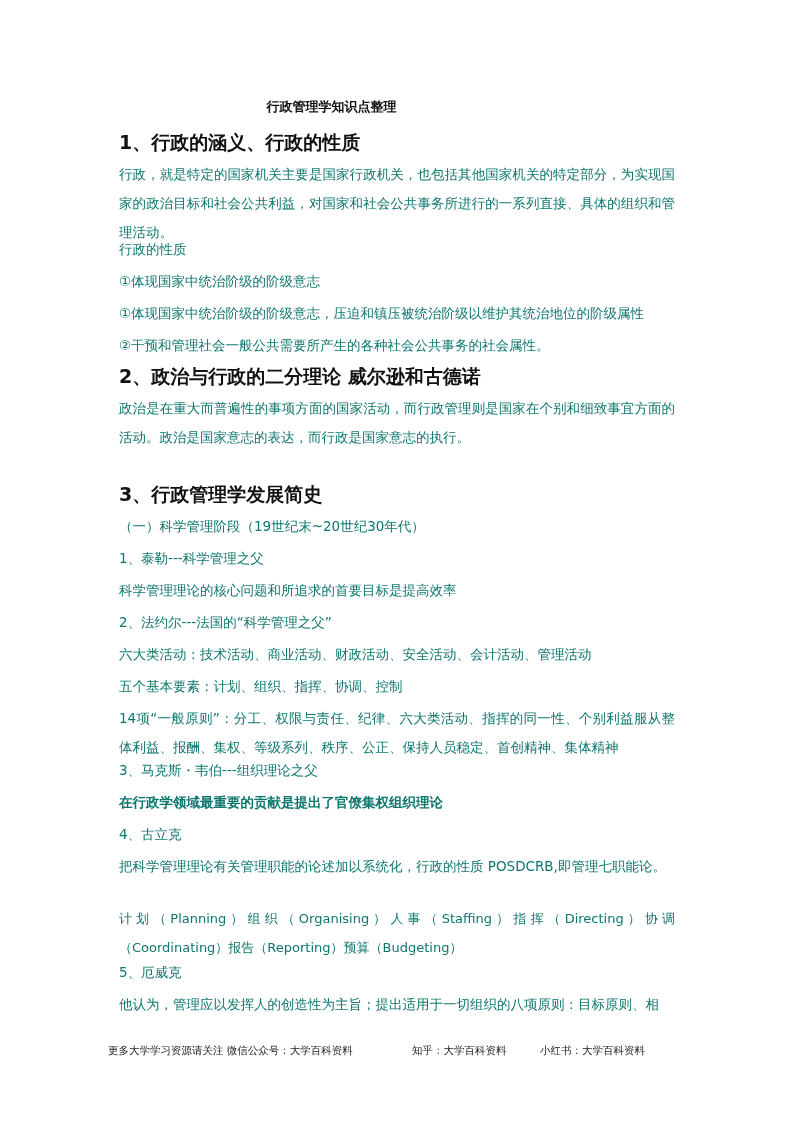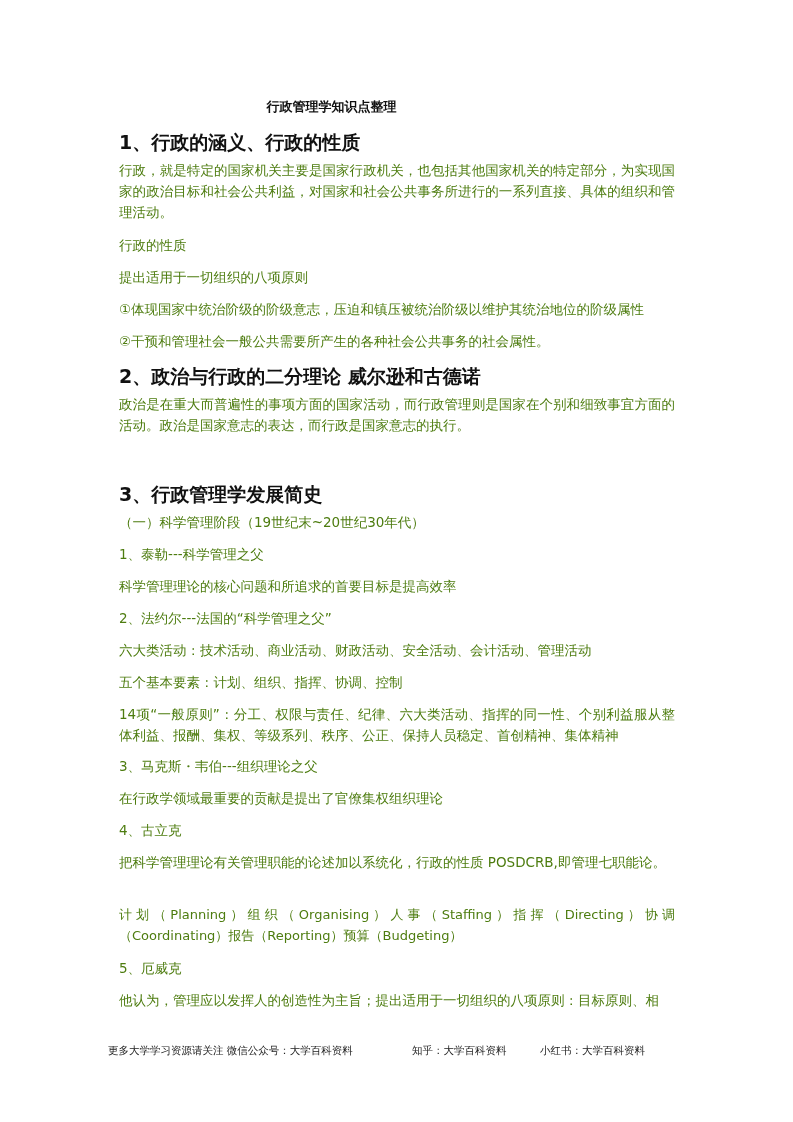--- a/index.html
+++ b/index.html
@@ -2,53 +2,53 @@
 <html><head>
 <meta charset="utf-8">
 <style>
   html, body { margin:0; padding:0; background:#ffffff; }
   body { width:793px; height:1122px; position:relative; overflow:hidden;
          font-family:"DejaVu Sans", "Liberation Sans", sans-serif; color:#333; }
   .page { position:absolute; left:0; top:0; width:793px; height:1122px; }
   .title { position:absolute; top:98px; left:0; width:663px; text-align:center;
            font-size:13px; font-weight:bold; color:#111; }
   .h { position:absolute; left:119px; font-size:19px; font-weight:bold; color:#111; }
-  .p { position:absolute; left:119px; width:556px; font-size:13.5px; line-height:21px; color:#4d7c0f; }
+  .p { position:absolute; left:119px; width:556px; font-size:13.5px; line-height:29px; color:#0f766e; }
   .justify { text-align:justify; text-align-last:left; }
   .footer { position:absolute; top:1044px; left:0; width:793px; font-size:10.5px;
             font-family:"DejaVu Serif", "Liberation Serif", serif; color:#222; }
   .footer span { position:absolute; white-space:nowrap; }
 </style>
 </head>
 <body>
 
 <div class="page">
 
   <div class="title">行政管理学知识点整理</div>
 
   <div class="h" style="top:130px;">1、行政的涵义、行政的性质</div>
   <div class="p justify" style="top:160px;">行政，就是特定的国家机关主要是国家行政机关，也包括其他国家机关的特定部分，为实现国家的政治目标和社会公共利益，对国家和社会公共事务所进行的一系列直接、具体的组织和管理活动。</div>
   <div class="p" style="top:235px;">行政的性质</div>
-  <div class="p" style="top:267px;">提出适用于一切组织的八项原则</div>
+  <div class="p" style="top:267px;">①体现国家中统治阶级的阶级意志</div>
   <div class="p" style="top:299px;">①体现国家中统治阶级的阶级意志，压迫和镇压被统治阶级以维护其统治地位的阶级属性</div>
   <div class="p" style="top:331px;">②干预和管理社会一般公共需要所产生的各种社会公共事务的社会属性。</div>
 
   <div class="h" style="top:364px;text-align:center;">2、政治与行政的二分理论 威尔逊和古德诺</div>
   <div class="p justify" style="top:394px;">政治是在重大而普遍性的事项方面的国家活动，而行政管理则是国家在个别和细致事宜方面的活动。政治是国家意志的表达，而行政是国家意志的执行。</div>
 
   <div class="h" style="top:482px;">3、行政管理学发展简史</div>
   <div class="p" style="top:512px;">（一）科学管理阶段（19世纪末~20世纪30年代）</div>
   <div class="p" style="top:544px;">1、泰勒---科学管理之父</div>
   <div class="p" style="top:576px;">科学管理理论的核心问题和所追求的首要目标是提高效率</div>
   <div class="p" style="top:608px;">2、法约尔---法国的“科学管理之父”</div>
   <div class="p" style="top:640px;">六大类活动：技术活动、商业活动、财政活动、安全活动、会计活动、管理活动</div>
   <div class="p" style="top:672px;">五个基本要素：计划、组织、指挥、协调、控制</div>
   <div class="p justify" style="top:704px;">14项“一般原则”：分工、权限与责任、纪律、六大类活动、指挥的同一性、个别利益服从整体利益、报酬、集权、等级系列、秩序、公正、保持人员稳定、首创精神、集体精神</div>
   <div class="p" style="top:756px;">3、马克斯・韦伯---组织理论之父</div>
-  <div class="p" style="top:788px;">在行政学领域最重要的贡献是提出了官僚集权组织理论</div>
+  <div class="p" style="top:788px;font-weight:bold;">在行政学领域最重要的贡献是提出了官僚集权组织理论</div>
   <div class="p" style="top:820px;">4、古立克</div>
   <div class="p justify" style="top:852px;">把科学管理理论有关管理职能的论述加以系统化，行政的性质 POSDCRB,即管理七职能论。</div>
   <div class="p justify" style="top:904px; font-size:13px;">计划（Planning）组织（Organising）人事（Staffing）指挥（Directing）协调（Coordinating）报告（Reporting）预算（Budgeting）</div>
   <div class="p" style="top:958px;">5、厄威克</div>
   <div class="p" style="top:990px; white-space:nowrap; overflow:hidden;">他认为，管理应以发挥人的创造性为主旨；提出适用于一切组织的八项原则：目标原则、相</div>
 
   <div class="footer">
     <span style="left:108px;">更多大学学习资源请关注 微信公众号：大学百科资料</span>
     <span style="left:412px;">知乎：大学百科资料</span>
     <span style="left:540px;">小红书：大学百科资料</span>

